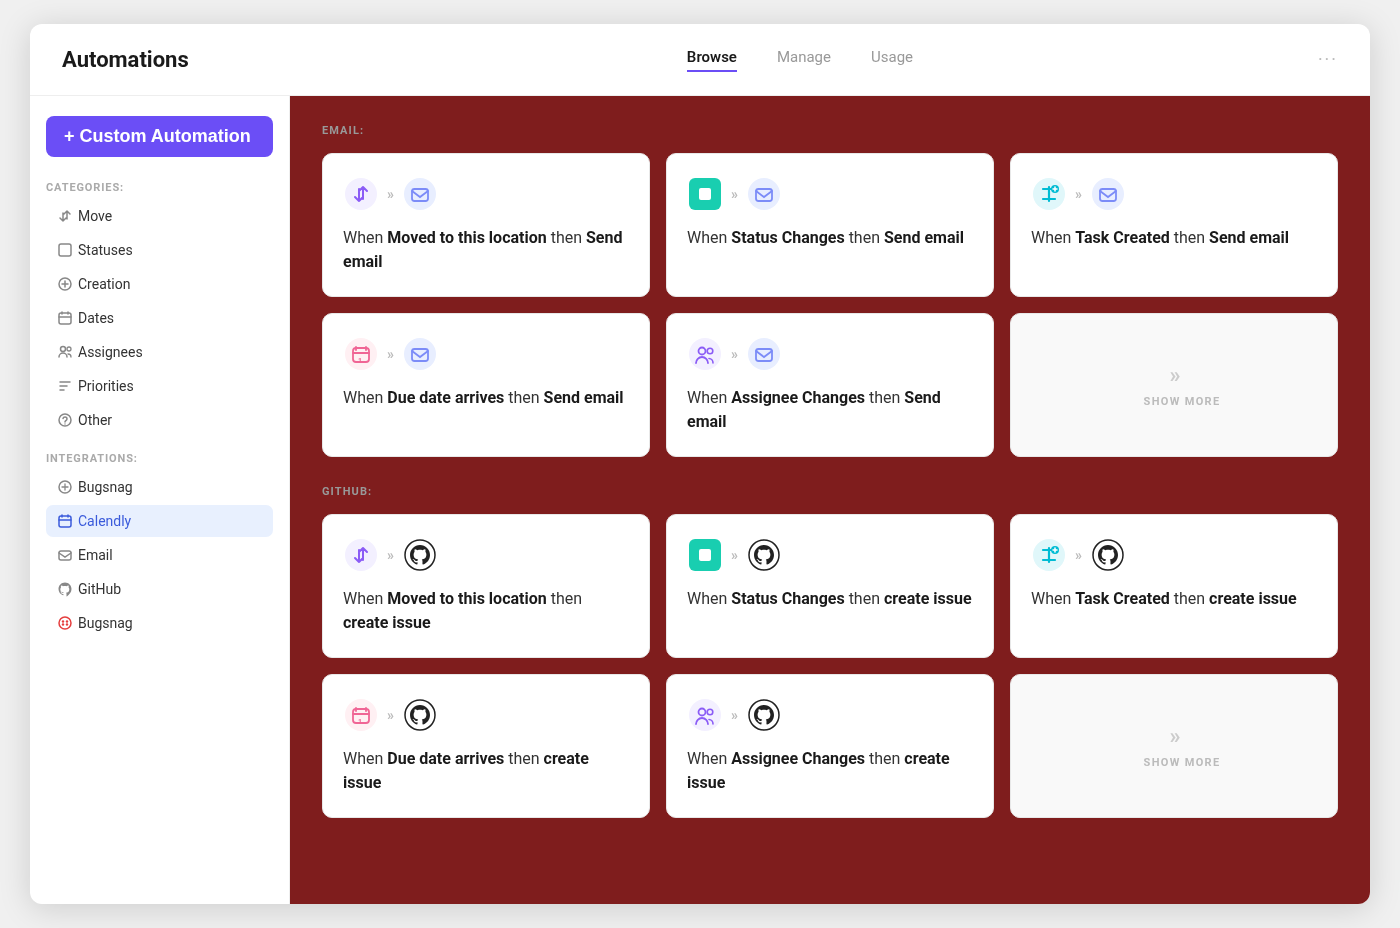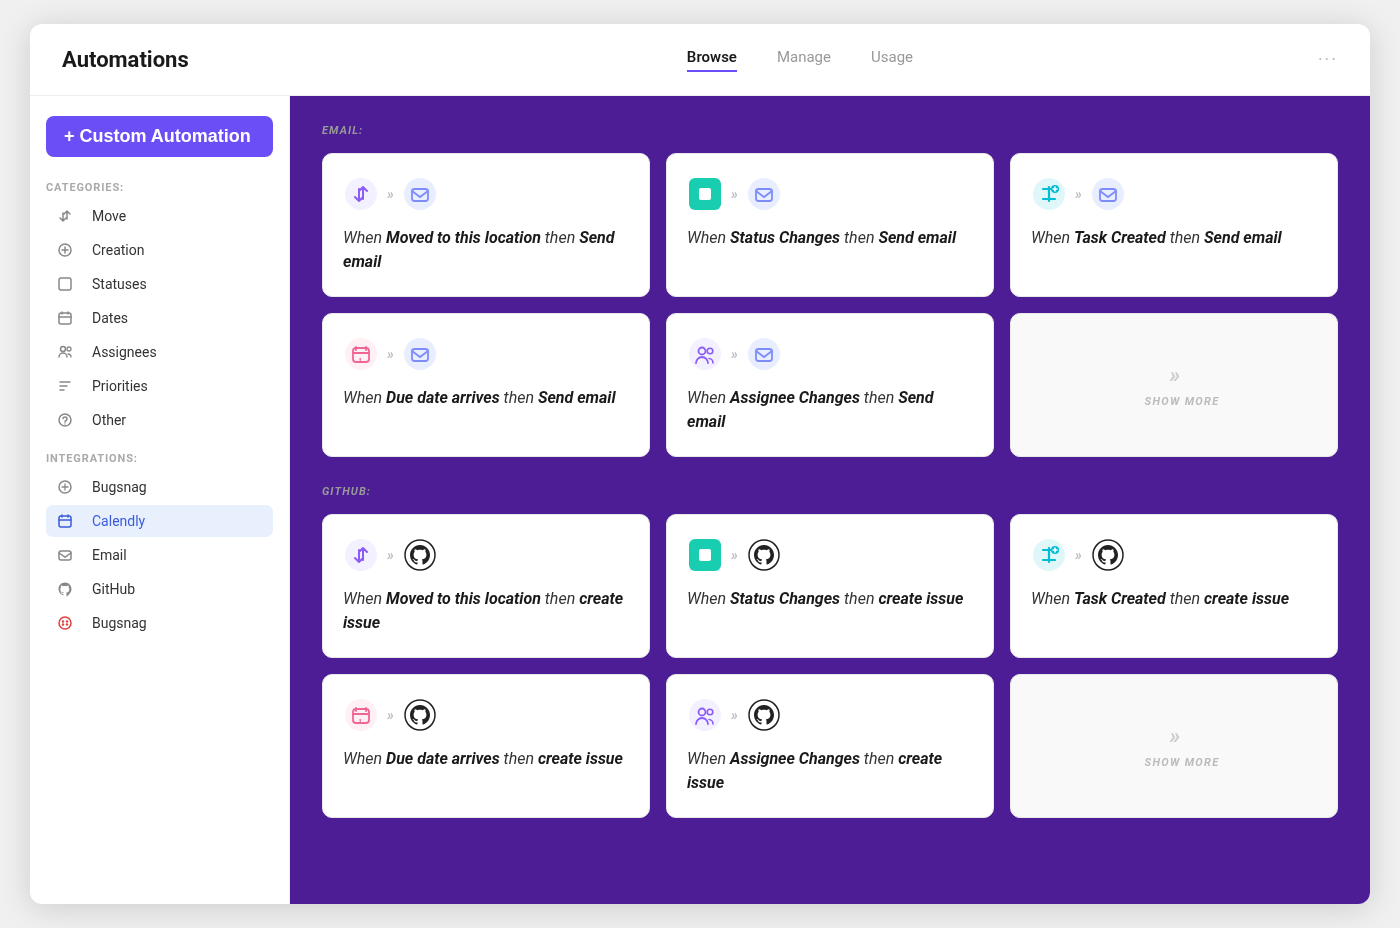--- a/index.html
+++ b/index.html
@@ -92,21 +92,21 @@
       font-size: 11px;
       font-weight: 700;
       color: #aaa;
       letter-spacing: 0.08em;
       margin-bottom: 6px;
       margin-top: 4px;
     }
     .sidebar-item {
       display: flex;
       align-items: center;
-      gap: 18px;
+      gap: 4px;
       padding: 7px 10px;
       border-radius: 7px;
       font-size: 14px;
       color: #333;
       cursor: pointer;
       margin-bottom: 2px;
     }
     .sidebar-item.active { background: #e8f0fe; color: #3b5bdb; }
     .sidebar-icon {
       width: 18px;
@@ -114,22 +114,21 @@
       display: flex;
       align-items: center;
       justify-content: center;
       flex-shrink: 0;
     }
     
     .main {
       flex: 1;
       overflow-y: auto;
       padding: 28px 32px;
-      background: #4c1d95;
-      font-style: italic;
+      background: #7f1d1d;
     }
     .section-label {
       font-size: 11px;
       font-weight: 700;
       color: #999;
       letter-spacing: 0.1em;
       margin-bottom: 16px;
     }
     .automation-grid {
       display: grid;
@@ -228,33 +227,33 @@
         <span class="sidebar-icon">
           <svg width="16" height="16" viewBox="0 0 16 16" fill="none">
             <path d="M13 6L10 3M10 3L7 6M10 3V11M3 10L6 13M6 13L9 10M6 13V5" stroke="#888" stroke-width="1.5" stroke-linecap="round" stroke-linejoin="round"></path>
           </svg>
         </span>
         <span>Move</span>
       </div>
       <div class="sidebar-item">
         <span class="sidebar-icon">
           <svg width="16" height="16" viewBox="0 0 16 16" fill="none">
+            <rect x="2" y="2" width="12" height="12" rx="2" stroke="#888" stroke-width="1.5"></rect>
+          </svg>
+        </span>
+        <span>Statuses</span>
+      </div>
+      <div class="sidebar-item">
+        <span class="sidebar-icon">
+          <svg width="16" height="16" viewBox="0 0 16 16" fill="none">
             <circle cx="8" cy="8" r="6" stroke="#888" stroke-width="1.5"></circle>
             <path d="M8 5v6M5 8h6" stroke="#888" stroke-width="1.5" stroke-linecap="round"></path>
           </svg>
         </span>
         <span>Creation</span>
-      </div>
-      <div class="sidebar-item">
-        <span class="sidebar-icon">
-          <svg width="16" height="16" viewBox="0 0 16 16" fill="none">
-            <rect x="2" y="2" width="12" height="12" rx="2" stroke="#888" stroke-width="1.5"></rect>
-          </svg>
-        </span>
-        <span>Statuses</span>
       </div>
       <div class="sidebar-item">
         <span class="sidebar-icon">
           <svg width="16" height="16" viewBox="0 0 16 16" fill="none">
             <rect x="2" y="3" width="12" height="11" rx="2" stroke="#888" stroke-width="1.5"></rect>
             <path d="M5 2v2M11 2v2M2 7h12" stroke="#888" stroke-width="1.5" stroke-linecap="round"></path>
           </svg>
         </span>
         <span>Dates</span>
       </div>

